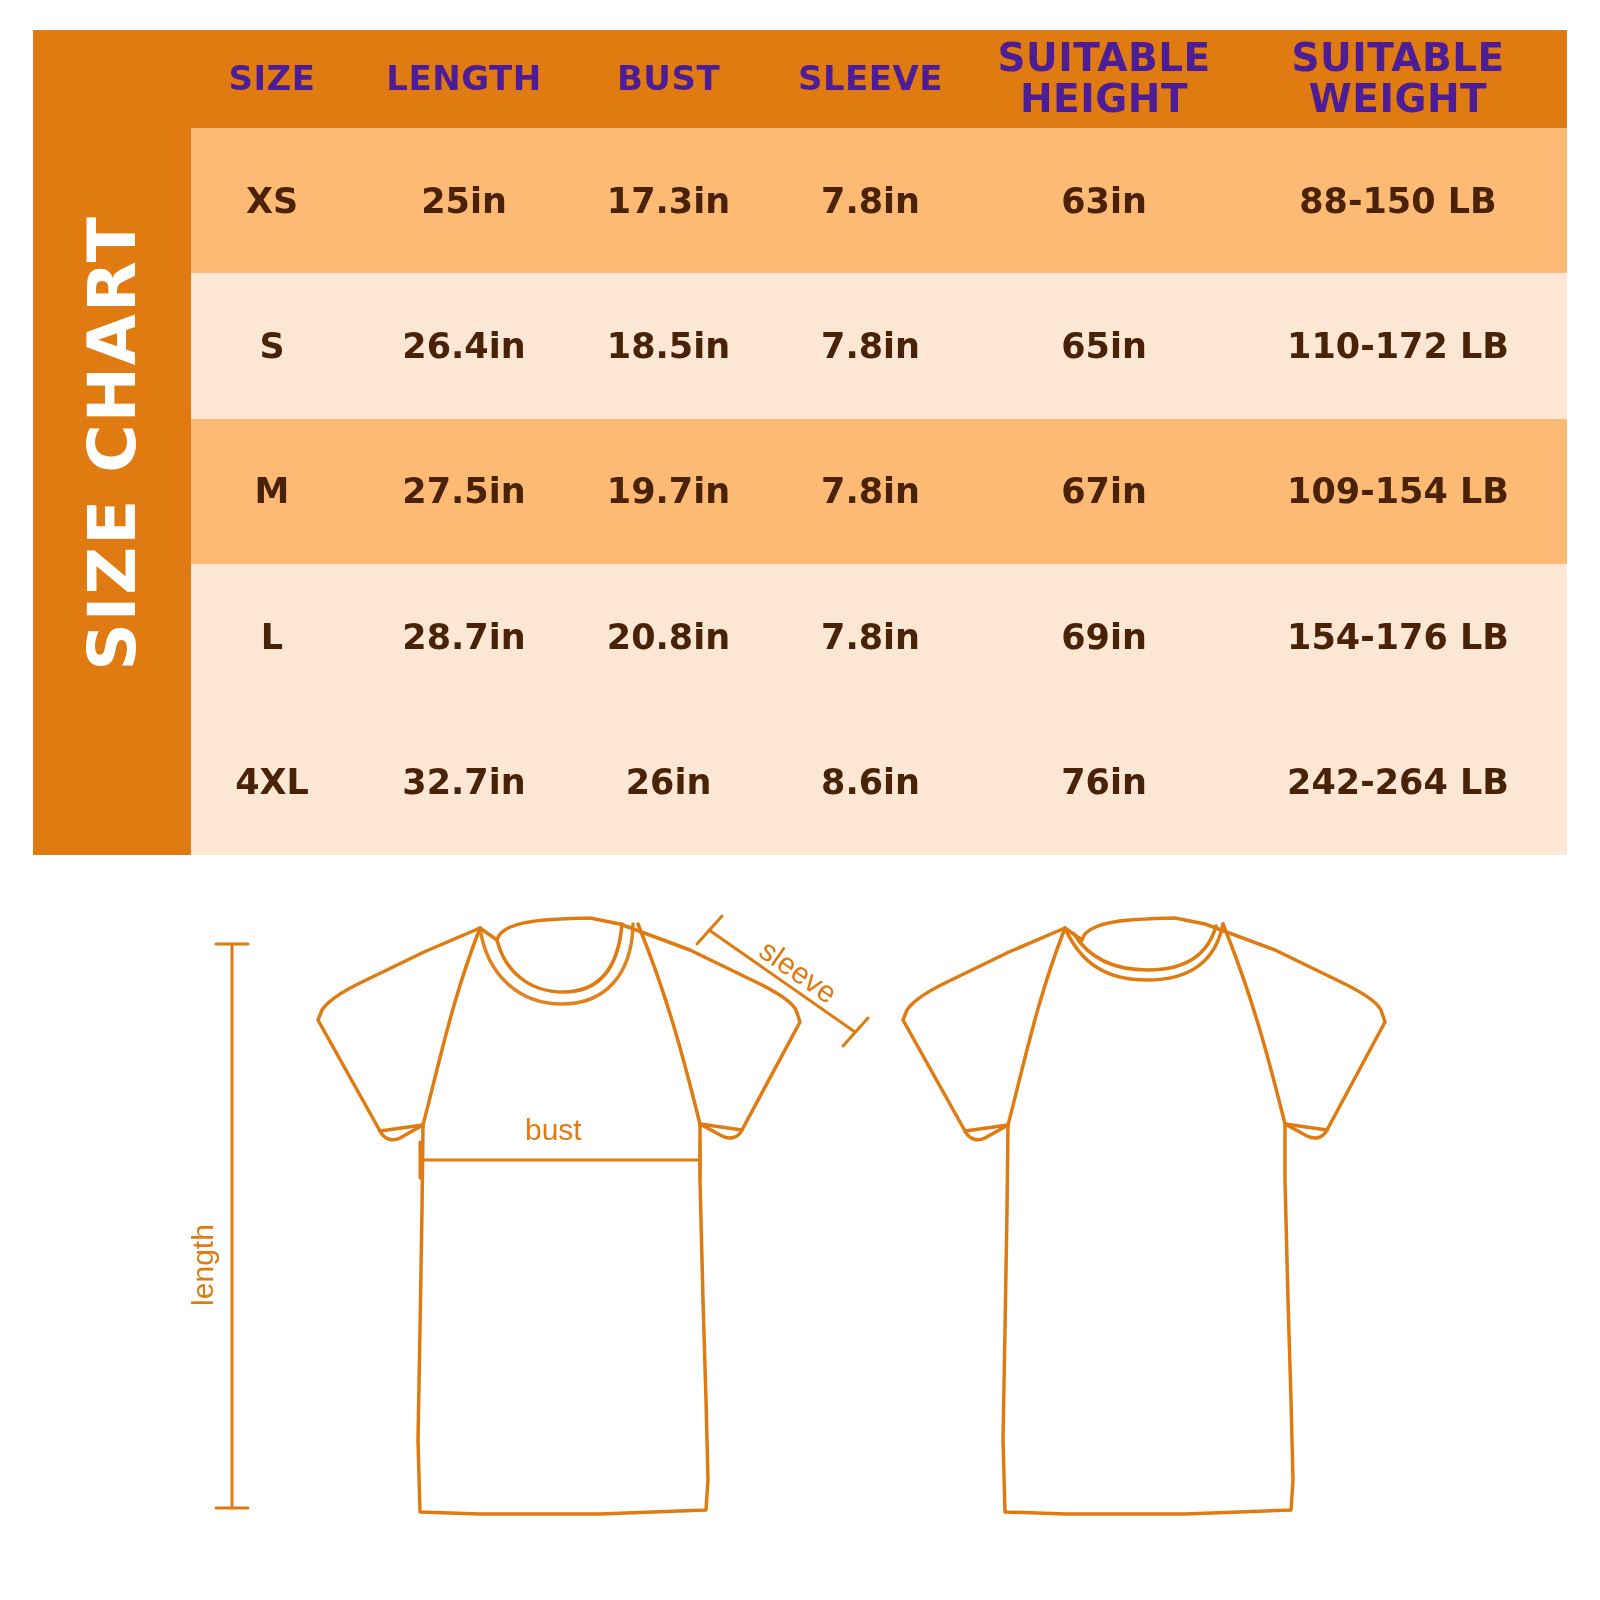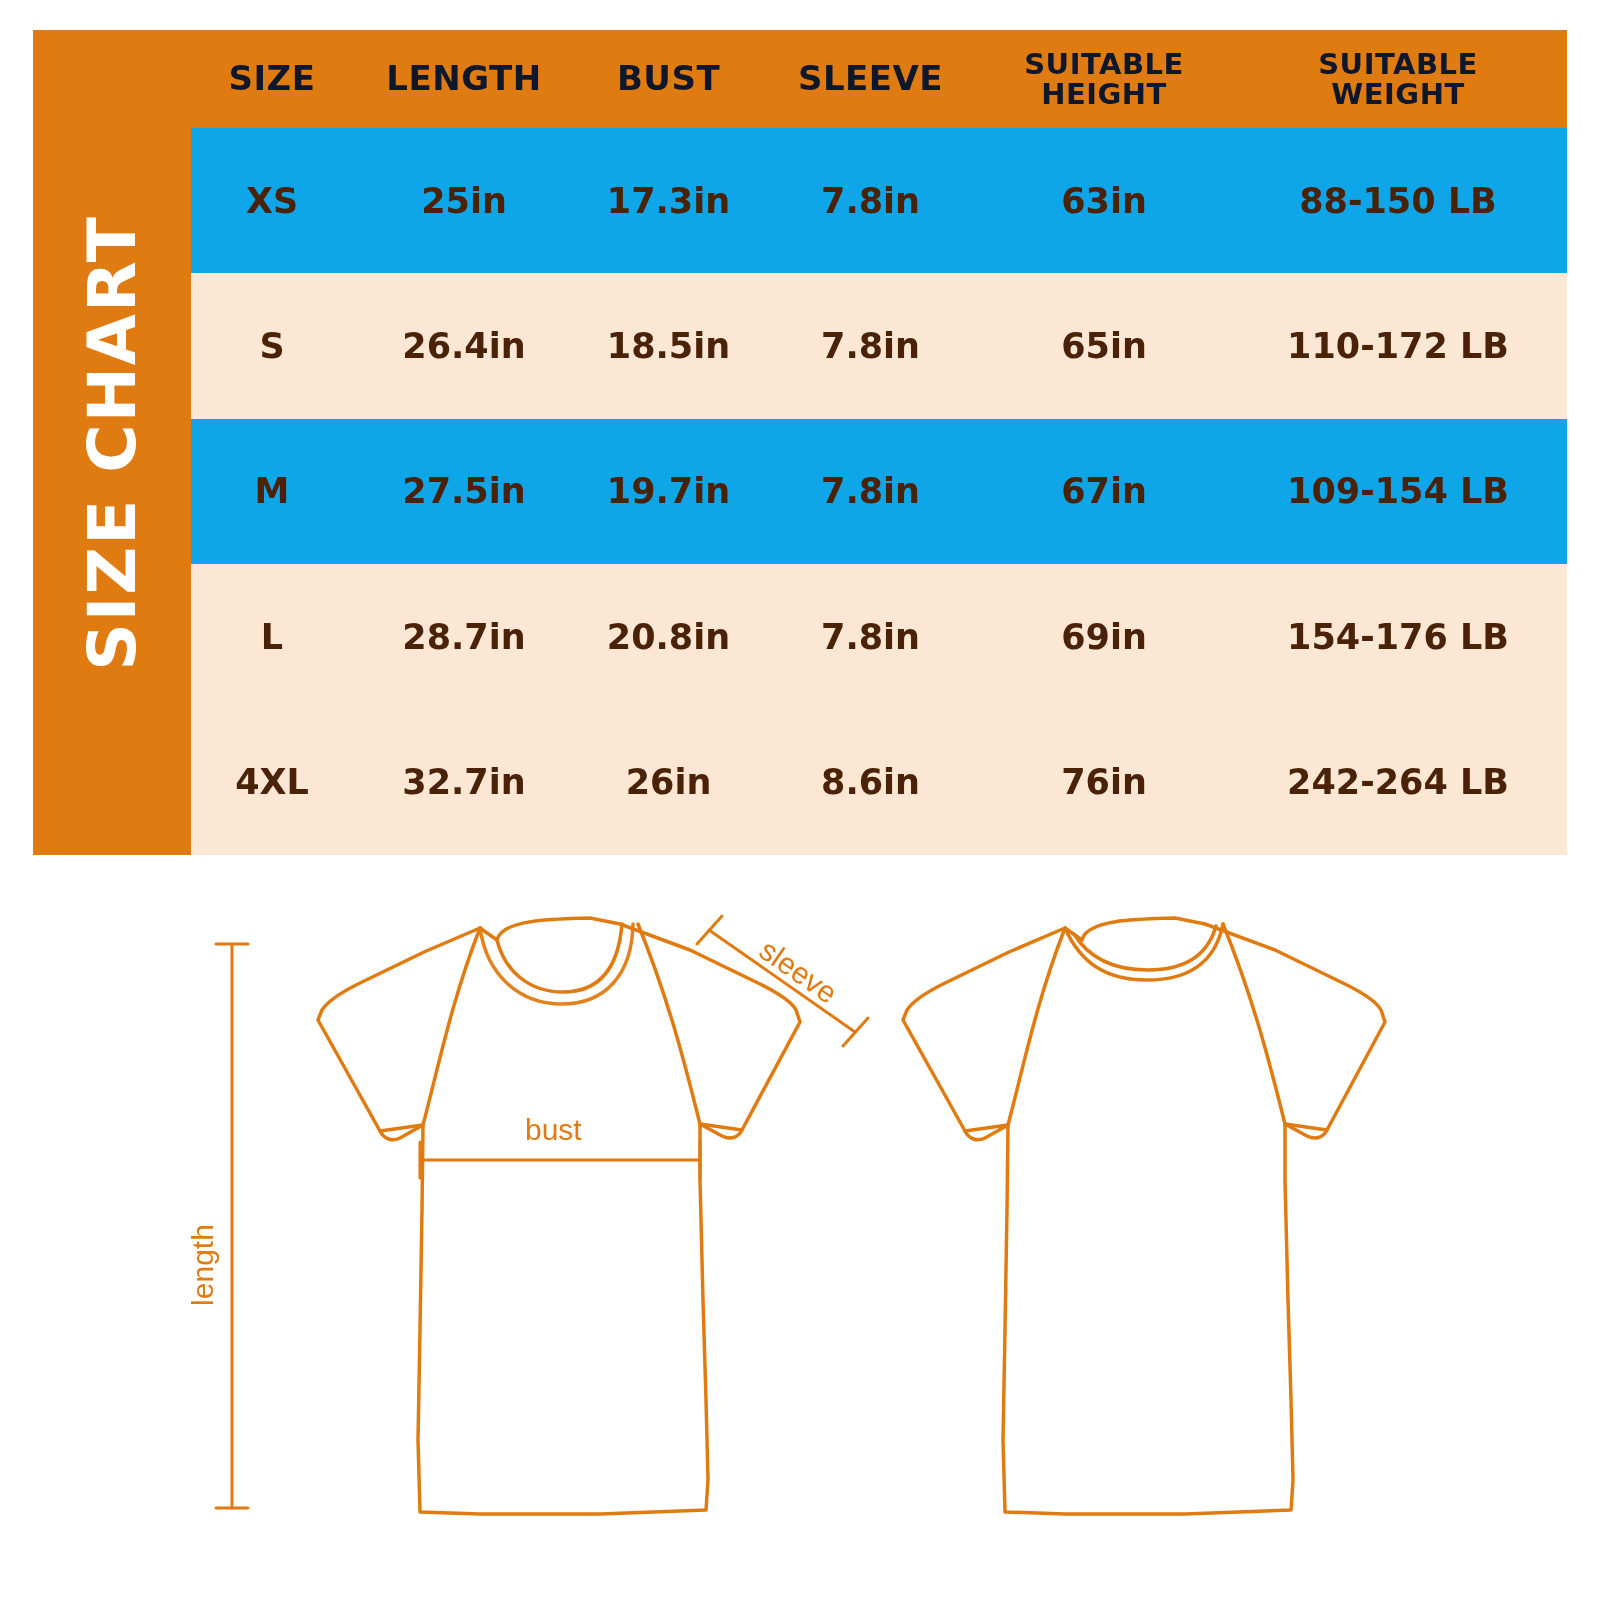--- a/index.html
+++ b/index.html
@@ -56,45 +56,45 @@
     position: relative;
   }
   table.size-table {
     width: 100%;
     height: 100%;
     border-collapse: collapse;
     table-layout: fixed;
   }
   table.size-table thead th {
     background: #E07B12;
-    color: #0f172a;
+    color: #4c1d95;
     font-family: "DejaVu Sans", sans-serif;
     font-weight: bold;
     font-size: 34px;
     letter-spacing: 0.5px;
     height: 96px;
     vertical-align: middle;
     text-align: center;
     line-height: 1.05;
   }
   table.size-table thead th.two-line {
-    font-size: 29px;
+    font-size: 39px;
     margin-top: 24px;
   }
   table.size-table tbody td {
     text-align: center;
     vertical-align: middle;
     color: #4A2208;
     font-family: "DejaVu Sans", sans-serif;
     font-weight: bold;
     font-size: 35px;
     height: 81px;
   }
   table.size-table tbody tr.row-odd td {
-    background: #0ea5e9;
+    background: #fdba74;
   }
   table.size-table tbody tr.row-even td {
     background: #FBE7D3;
   }
   col.c-size { width: 162px; }
   col.c-length { width: 222px; }
   col.c-bust { width: 187px; }
   col.c-sleeve { width: 217px; }
   col.c-height { width: 250px; }
   col.c-weight { width: 338px; }

